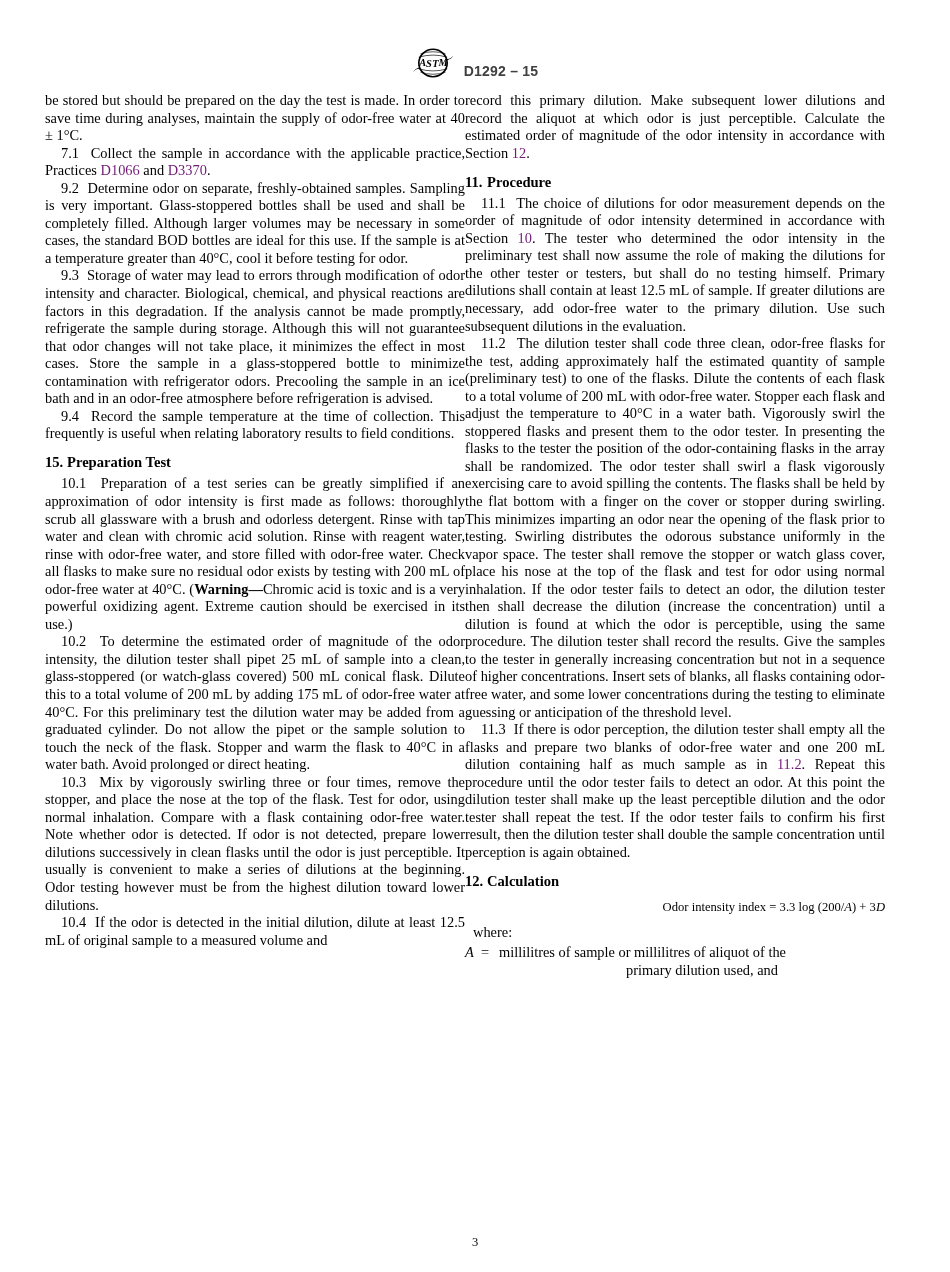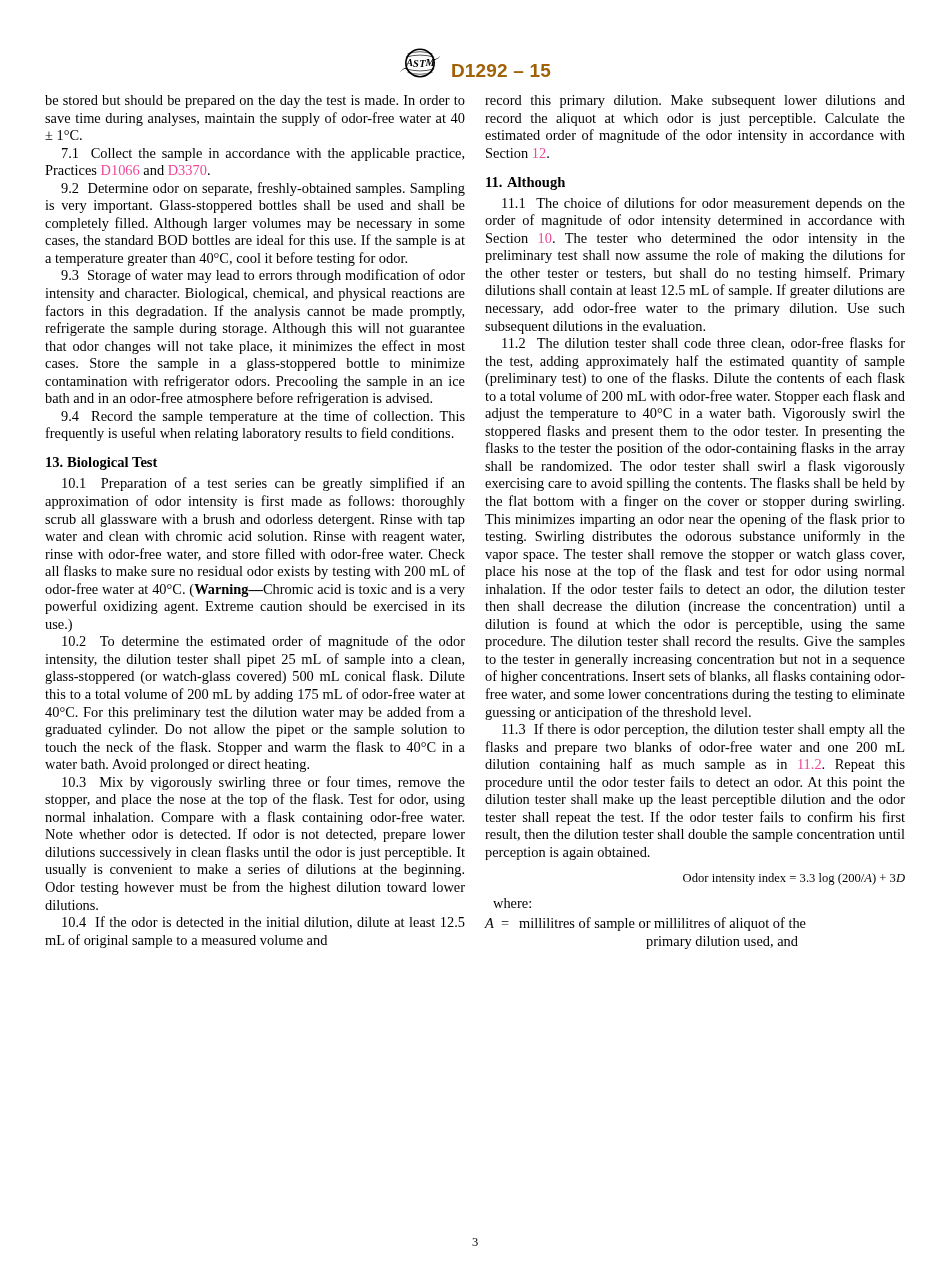--- a/index.html
+++ b/index.html
@@ -37,36 +37,35 @@
     gap: 10px;
   }
   .astm-logo {
     width: 42px;
     height: 30px;
     display: block;
   }
   .doc-designation {
     font-family: "Liberation Sans", "DejaVu Sans", sans-serif;
     font-weight: bold;
-    font-size: 19px;
+    font-size: 14px;
     letter-spacing: 0.2px;
-    color: #a16207;
+    color: #404040;
     white-space: nowrap;
     margin-top: 16px;
   }
 
   
   .columns {
     position: absolute;
     top: 92px;
     left: 45px;
     width: 860px;
     height: 1095px;
     display: flex;
-    gap: 20px;
   }
   .col {
     width: 420px;
     flex: 0 0 420px;
   }
 
   p.body-text {
     margin: 0;
     font-size: 14.4px;
     line-height: 17.55px;
@@ -87,21 +86,21 @@
     font-weight: bold;
     font-size: 14.6px;
     line-height: 17.5px;
     text-align: left;
   }
   h2.section-head .num {
     display: inline-block;
     min-width: 22px;
   }
   .link {
-    color: #ec4899;
+    color: #701a75;
   }
   .warn {
     font-weight: bold;
   }
   .formula {
     margin: 9px 0 9px 0;
     text-align: right;
     font-size: 12.6px;
     line-height: 16px;
   }
@@ -191,47 +190,50 @@
 
       <p class="body-text indent"><span>7.1</span>&nbsp;&nbsp;<span>Collect the sample in accordance with the applicable practice, Practices </span><span class="link">D1066</span><span> and </span><span class="link">D3370</span><span>.</span></p>
 
       <p class="body-text indent"><span>9.2</span>&nbsp;&nbsp;<span>Determine odor on separate, freshly-obtained samples. Sampling is very important. Glass-stoppered bottles shall be used and shall be completely filled. Although larger volumes may be necessary in some cases, the standard BOD bottles are ideal for this use. If the sample is at a temperature greater than 40°C, cool it before testing for odor.</span></p>
 
       <p class="body-text indent"><span>9.3</span>&nbsp;&nbsp;<span>Storage of water may lead to errors through modification of odor intensity and character. Biological, chemical, and physical reactions are factors in this degradation. If the analysis cannot be made promptly, refrigerate the sample during storage. Although this will not guarantee that odor changes will not take place, it minimizes the effect in most cases. Store the sample in a glass-stoppered bottle to minimize contamination with refrigerator odors. Precooling the sample in an ice bath and in an odor-free atmosphere before refrigeration is advised.</span></p>
 
       <p class="body-text indent"><span>9.4</span>&nbsp;&nbsp;<span>Record the sample temperature at the time of collection. This frequently is useful when relating laboratory results to field conditions.</span></p>
 
       <h2 class="section-head">
-        <span class="num">13.</span><span>Biological Test</span>
+        <span class="num">15.</span><span>Preparation Test</span>
       </h2>
 
       <p class="body-text indent"><span>10.1</span>&nbsp;&nbsp;<span>Preparation of a test series can be greatly simplified if an approximation of odor intensity is first made as follows: thoroughly scrub all glassware with a brush and odorless detergent. Rinse with tap water and clean with chromic acid solution. Rinse with reagent water, rinse with odor-free water, and store filled with odor-free water. Check all flasks to make sure no residual odor exists by testing with 200 mL of odor-free water at 40°C. (</span><span class="warn">Warning—</span><span>Chromic acid is toxic and is a very powerful oxidizing agent. Extreme caution should be exercised in its use.)</span></p>
 
       <p class="body-text indent"><span>10.2</span>&nbsp;&nbsp;<span>To determine the estimated order of magnitude of the odor intensity, the dilution tester shall pipet 25 mL of sample into a clean, glass-stoppered (or watch-glass covered) 500 mL conical flask. Dilute this to a total volume of 200 mL by adding 175 mL of odor-free water at 40°C. For this preliminary test the dilution water may be added from a graduated cylinder. Do not allow the pipet or the sample solution to touch the neck of the flask. Stopper and warm the flask to 40°C in a water bath. Avoid prolonged or direct heating.</span></p>
 
       <p class="body-text indent"><span>10.3</span>&nbsp;&nbsp;<span>Mix by vigorously swirling three or four times, remove the stopper, and place the nose at the top of the flask. Test for odor, using normal inhalation. Compare with a flask containing odor-free water. Note whether odor is detected. If odor is not detected, prepare lower dilutions successively in clean flasks until the odor is just perceptible. It usually is convenient to make a series of dilutions at the beginning. Odor testing however must be from the highest dilution toward lower dilutions.</span></p>
 
       <p class="body-text indent"><span>10.4</span>&nbsp;&nbsp;<span>If the odor is detected in the initial dilution, dilute at least 12.5 mL of original sample to a measured volume and</span></p>
 
     </div>
 
     <div class="col">
 
       <p class="body-text"><span>record this primary dilution. Make subsequent lower dilutions and record the aliquot at which odor is just perceptible. Calculate the estimated order of magnitude of the odor intensity in accordance with Section </span><span class="link">12</span><span>.</span></p>
 
       <h2 class="section-head">
-        <span class="num">11.</span><span>Although</span>
+        <span class="num">11.</span><span>Procedure</span>
       </h2>
 
       <p class="body-text indent"><span>11.1</span>&nbsp;&nbsp;<span>The choice of dilutions for odor measurement depends on the order of magnitude of odor intensity determined in accordance with Section </span><span class="link">10</span><span>. The tester who determined the odor intensity in the preliminary test shall now assume the role of making the dilutions for the other tester or testers, but shall do no testing himself. Primary dilutions shall contain at least 12.5 mL of sample. If greater dilutions are necessary, add odor-free water to the primary dilution. Use such subsequent dilutions in the evaluation.</span></p>
 
       <p class="body-text indent"><span>11.2</span>&nbsp;&nbsp;<span>The dilution tester shall code three clean, odor-free flasks for the test, adding approximately half the estimated quantity of sample (preliminary test) to one of the flasks. Dilute the contents of each flask to a total volume of 200 mL with odor-free water. Stopper each flask and adjust the temperature to 40°C in a water bath. Vigorously swirl the stoppered flasks and present them to the odor tester. In presenting the flasks to the tester the position of the odor-containing flasks in the array shall be randomized. The odor tester shall swirl a flask vigorously exercising care to avoid spilling the contents. The flasks shall be held by the flat bottom with a finger on the cover or stopper during swirling. This minimizes imparting an odor near the opening of the flask prior to testing. Swirling distributes the odorous substance uniformly in the vapor space. The tester shall remove the stopper or watch glass cover, place his nose at the top of the flask and test for odor using normal inhalation. If the odor tester fails to detect an odor, the dilution tester then shall decrease the dilution (increase the concentration) until a dilution is found at which the odor is perceptible, using the same procedure. The dilution tester shall record the results. Give the samples to the tester in generally increasing concentration but not in a sequence of higher concentrations. Insert sets of blanks, all flasks containing odor-free water, and some lower concentrations during the testing to eliminate guessing or anticipation of the threshold level.</span></p>
 
       <p class="body-text indent"><span>11.3</span>&nbsp;&nbsp;<span>If there is odor perception, the dilution tester shall empty all the flasks and prepare two blanks of odor-free water and one 200 mL dilution containing half as much sample as in </span><span class="link">11.2</span><span>. Repeat this procedure until the odor tester fails to detect an odor. At this point the dilution tester shall make up the least perceptible dilution and the odor tester shall repeat the test. If the odor tester fails to confirm his first result, then the dilution tester shall double the sample concentration until perception is again obtained.</span></p>
 
+      <h2 class="section-head">
+        <span class="num">12.</span><span>Calculation</span>
+      </h2>
 
 
       <div class="formula"><span>Odor intensity index</span>&nbsp;<span>=</span>&nbsp;<span>3.3 log (200/</span><i>A</i><span>) + 3</span><i>D</i></div>
 
       <p class="where">where:</p>
 
       <div class="deflist">
         <div class="defrow">
           <span class="defsym">A</span>
           <span class="defeq">=</span>

